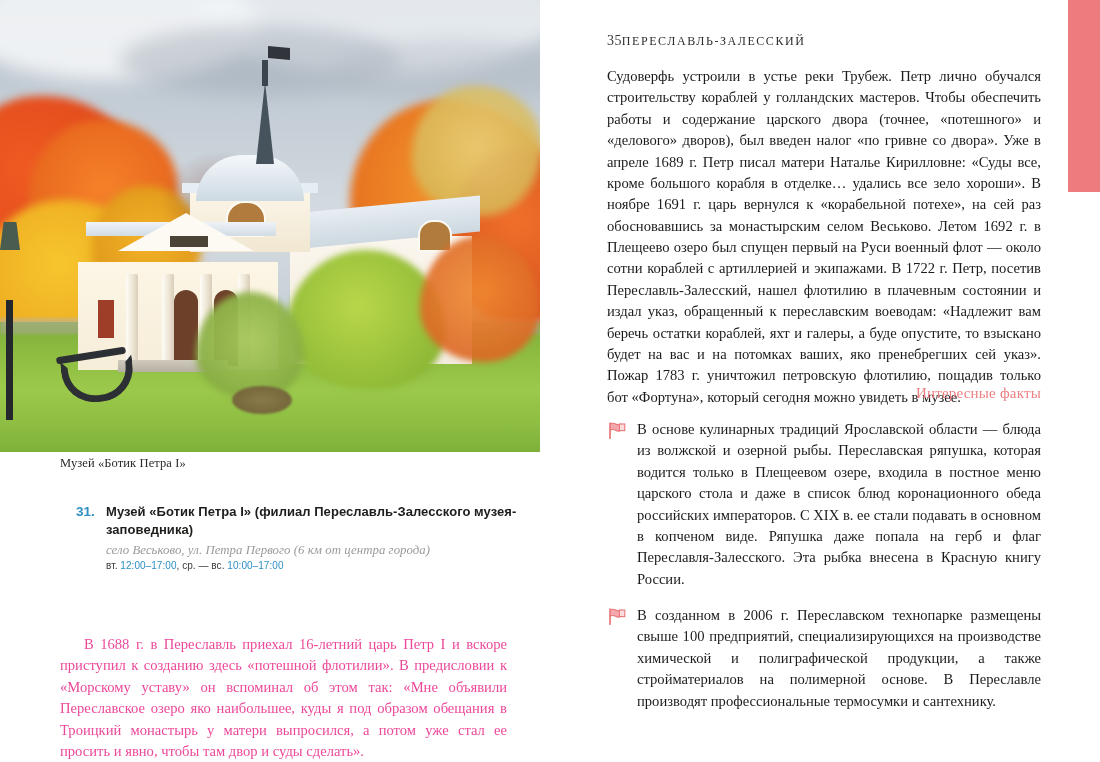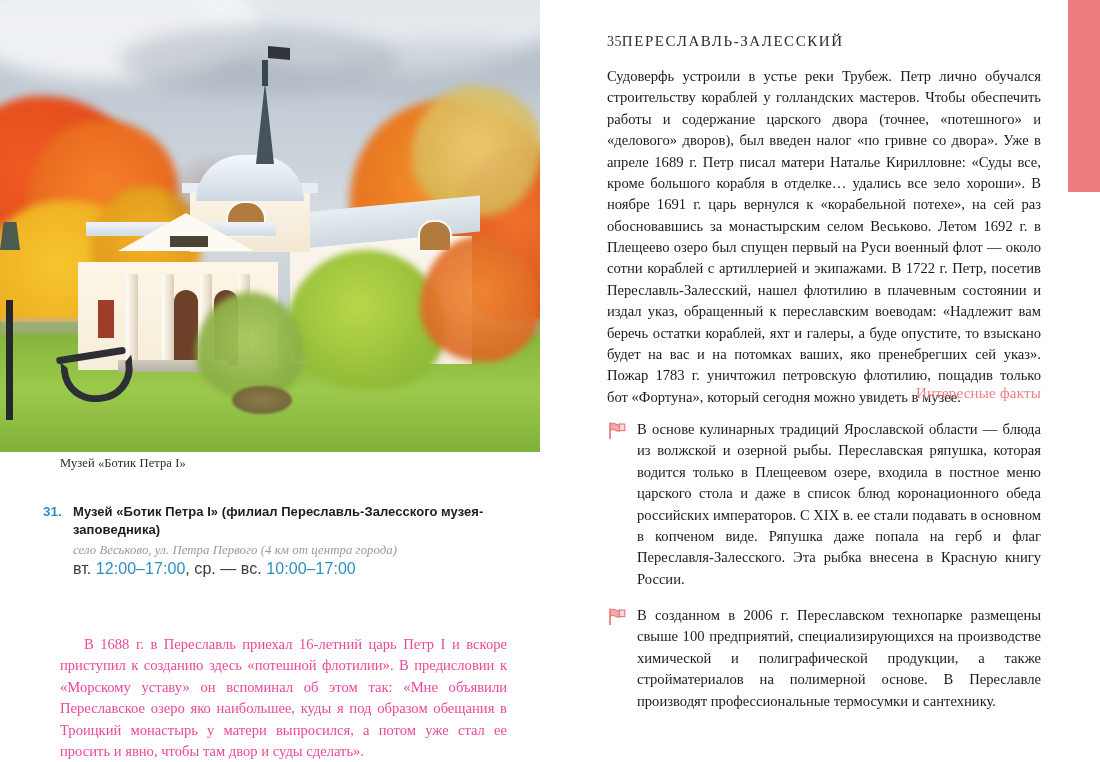--- a/index.html
+++ b/index.html
@@ -195,21 +195,21 @@
     left: 60px;
     top: 456px;
     font-family: "Liberation Serif", serif;
     font-size: 12.5px;
     color: #2b2b2b;
     letter-spacing: .1px;
   }
 
   #entry {
     position: absolute;
-    left: 43px;
+    left: 76px;
     top: 503px;
     width: 450px;
   }
   #entry-head {
     display: flex;
     align-items: baseline;
     gap: 8px;
     font-family: "Liberation Sans", sans-serif;
   }
   #entry-num {
@@ -231,21 +231,21 @@
     font-family: "Liberation Serif", serif;
     font-style: italic;
     font-size: 12.8px;
     color: #9a9a9a;
     letter-spacing: .05px;
   }
   #entry-hours {
     margin-left: 30px;
     margin-top: 2px;
     font-family: "Liberation Sans", sans-serif;
-    font-size: 16px;
+    font-size: 10px;
     color: #3b3b3b;
     letter-spacing: .05px;
   }
   #entry-hours .time { color: #2e8fc4; }
 
   #left-body {
     position: absolute;
     left: 60px;
     top: 634px;
     width: 447px;
@@ -270,21 +270,21 @@
     top: 33px;
     width: 434px;
     display: flex;
     justify-content: flex-start;
     align-items: baseline;
     font-family: "Liberation Serif", serif;
     color: #3a3a3a;
   }
   #folio { font-size: 14px; letter-spacing: .4px; }
   #section-title {
-    font-size: 15px;
+    font-size: 12px;
     letter-spacing: 1.55px;
     color: #2d2d2d;
   }
 
   #right-body {
     position: absolute;
     left: 0;
     top: 66px;
     width: 434px;
     font-family: "Liberation Serif", serif;
@@ -386,21 +386,21 @@
     <div class="layer" id="lamp-head"></div>
   </div>
 
   <div id="photo-caption">Музей «Ботик Петра I»</div>
 
   <div id="entry">
     <div id="entry-head">
       <span id="entry-num">31.</span>
       <span id="entry-title">Музей «Ботик Петра I» (филиал Переславль-Залесского музея-заповедника)</span>
     </div>
-    <div id="entry-address">село Веськово, ул. Петра Первого (4 км от центра города)</div>
+    <div id="entry-address">село Веськово, ул. Петра Первого (6 км от центра города)</div>
     <div id="entry-hours">
       <span>вт.</span>
       <span class="time">12:00–17:00</span><span>, ср. — вс.</span>
       <span class="time">10:00–17:00</span>
     </div>
   </div>
 
   <div id="left-body">В 1688 г. в Переславль приехал 16-летний царь Петр I и вскоре приступил к созданию здесь «потешной флотилии». В предисловии к «Морскому уставу» он вспоминал об этом так: «Мне объявили Переславское озеро яко наибольшее, куды я под образом обещания в Троицкий монастырь у матери выпросился, а потом уже стал ее просить и явно, чтобы там двор и суды сделать».</div>
 </div>
 

